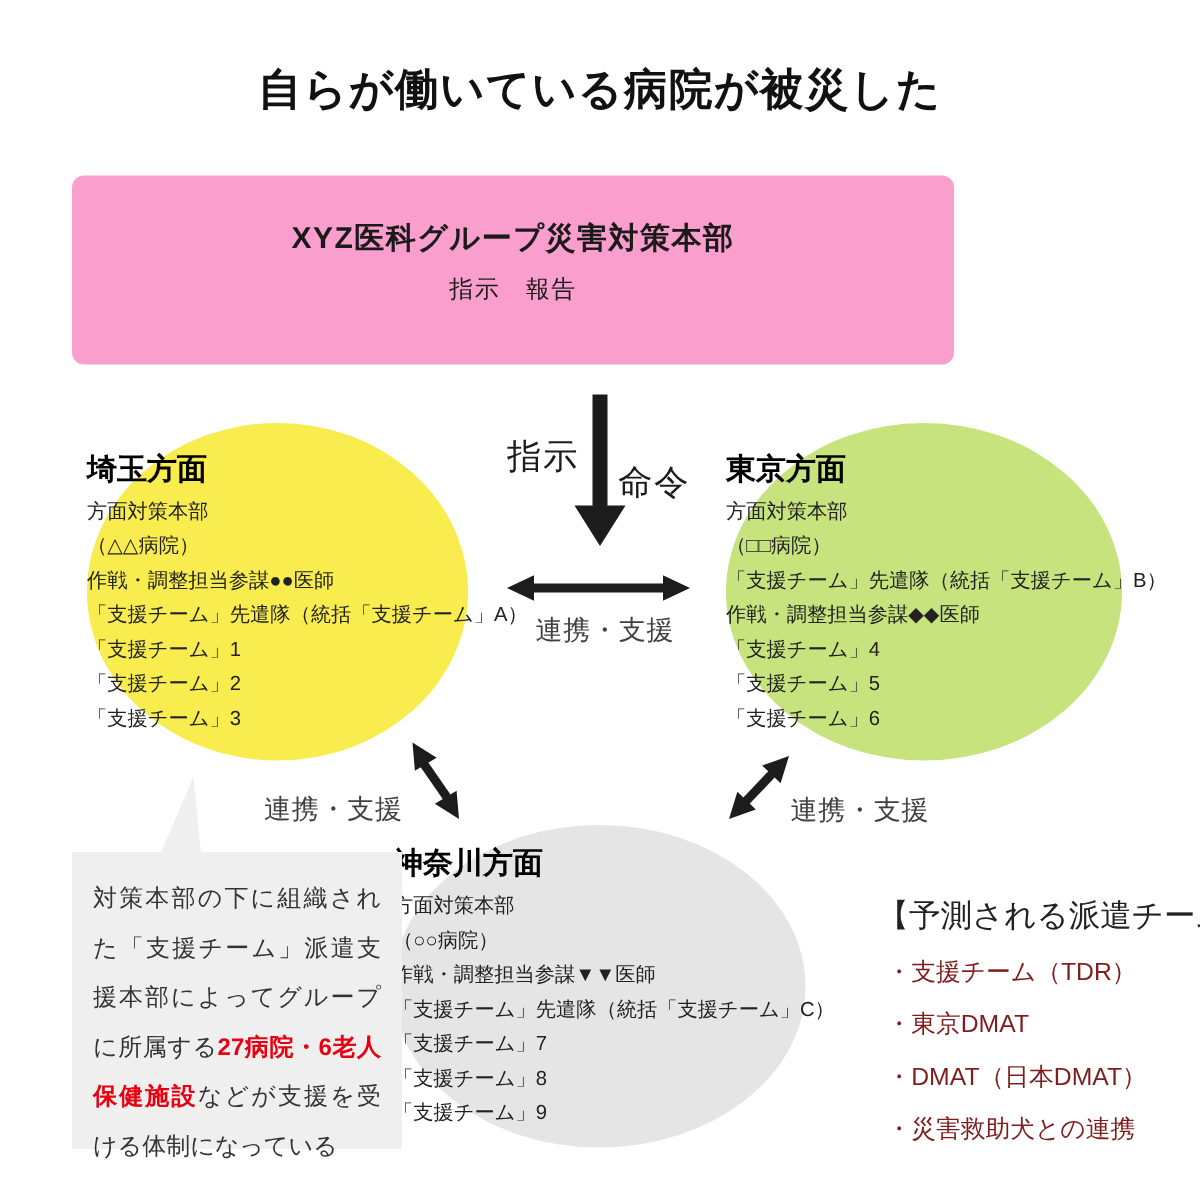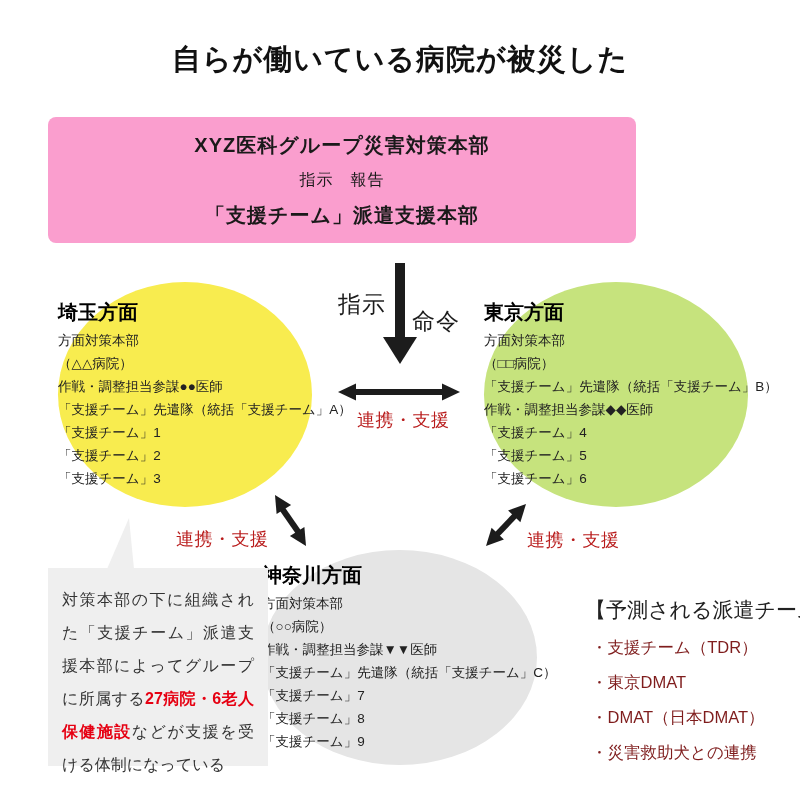--- a/index.html
+++ b/index.html
@@ -13,21 +13,21 @@
     font-size:29px;font-weight:bold;color:#111;letter-spacing:1px;
   }
   #hq-box{
     left:48px;top:117px;width:588px;height:126px;border-radius:8px;
     display:flex;flex-direction:column;align-items:center;justify-content:center;
   }
   .hq-title{font-size:20px;font-weight:bold;letter-spacing:1px;}
   .hq-mid{font-size:16px;margin:11px 0;letter-spacing:1px;}
   svg.overlay{position:absolute;left:0;top:0;pointer-events:none;}
   .arrow-label{font-size:23px;font-weight:500;color:#1c1c1c;letter-spacing:1px;}
-  .link-label{font-size:18px;color:#b91c1c;letter-spacing:0.5px;white-space:nowrap;}
+  .link-label{font-size:18px;color:#404040;letter-spacing:0.5px;white-space:nowrap;}
   .region{
     border-radius:50%;display:flex;flex-direction:column;align-items:flex-start;
     text-align:center;color:#222;
   }
   .region .r-name{font-size:20px;font-weight:bold;color:#000;margin-bottom:3px;white-space:nowrap;}
   .region .r-line{font-size:13.5px;line-height:23px;white-space:nowrap;flex-shrink:0;}
   #region-saitama{left:58px;top:282px;width:254px;height:225px;padding-top:0;justify-content:center;}
   #region-tokyo{left:484px;top:282px;width:264px;height:225px;justify-content:center;}
   #region-kanagawa{left:262px;top:550px;width:275px;height:215px;justify-content:center;}
   #note-box{
@@ -43,21 +43,20 @@
 </head>
 <body>
 
 <div id="stage">
 
   <div class="abs" id="page-title">自らが働いている病院が被災した</div>
 
   <div class="abs" id="hq-box" style="background: rgb(250, 158, 206);">
     <div class="hq-title">XYZ医科グループ災害対策本部</div>
     <div class="hq-mid">指示　報告</div>
-    <div class="hq-title">「支援チーム」派遣支援本部</div>
   </div>
 
   <svg class="overlay" width="800" height="800" viewBox="0 0 800 800">
 
     <polygon points="129,518 134,569 107,569" fill="#efefef"></polygon>
     <g fill="#1c1c1c">
 
       <g>
         <line x1="400" y1="263" x2="400" y2="340" stroke-width="10" stroke="#1c1c1c"></line>
         <polygon points="383,337 417,337 400,364"></polygon>

